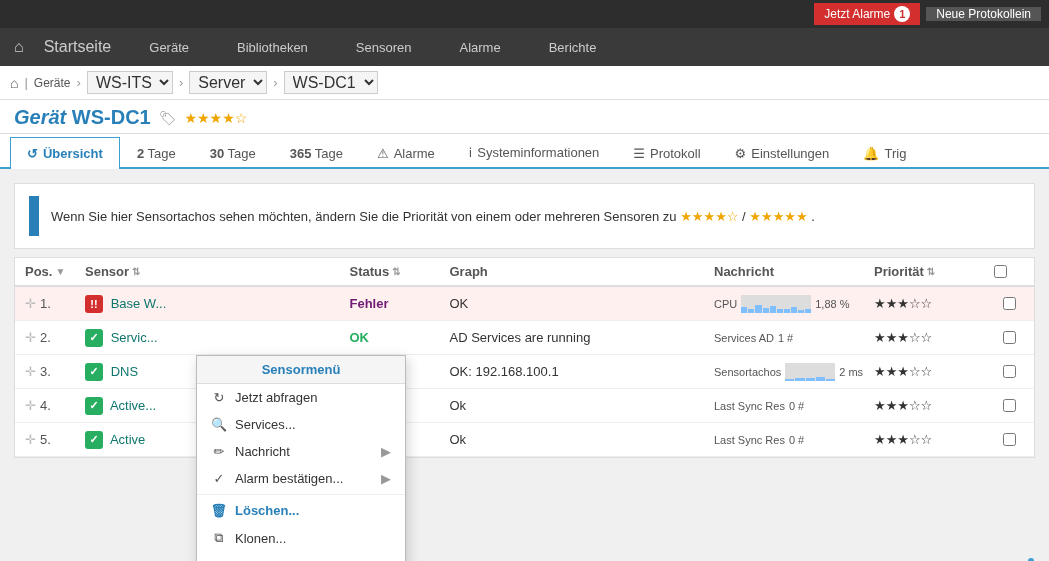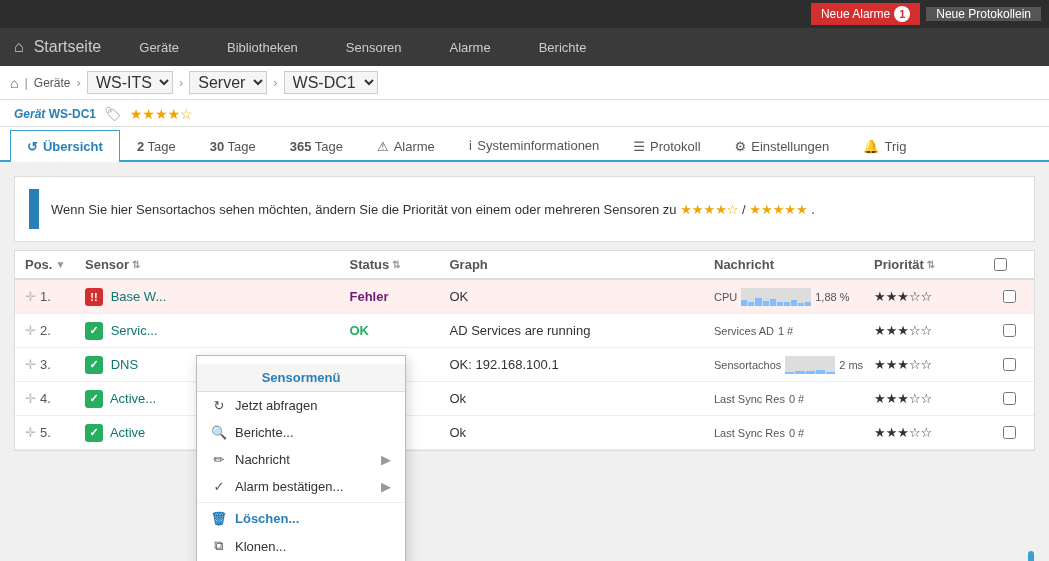--- a/index.html
+++ b/index.html
@@ -19,21 +19,21 @@
 
     
     .breadcrumb-bar { background: #fff; height: 34px; display: flex; align-items: center; padding: 0 10px; gap: 6px; border-bottom: 1px solid #ddd; }
     .breadcrumb-item { display: flex; align-items: center; gap: 4px; color: #555; font-size: 12px; }
     .breadcrumb-item select { border: 1px solid #ccc; background: #f5f5f5; font-size: 16px; padding: 1px 4px; cursor: pointer; color: #333; }
     .breadcrumb-sep { color: #999; }
     .home-icon { font-size: 14px; color: #555; }
 
     
     .page-title-bar { background: #fff; padding: 6px 14px 4px; border-bottom: 1px solid #ddd; display: flex; align-items: center; gap: 8px; }
-    .page-title { color: #2980b9; font-size: 12px; font-weight: bold; }
+    .page-title { color: #2980b9; font-size: 20px; font-weight: bold; }
     .bookmark-icon { font-size: 14px; color: #999; }
     .stars { color: #f0a500; font-size: 14px; }
 
     
     .tabs-bar { background: #fff; display: flex; align-items: flex-end; border-bottom: 2px solid #3ca0d0; padding: 0 10px; }
     .tab { padding: 8px 16px; cursor: pointer; font-size: 13px; color: #555; border: 1px solid transparent; border-bottom: none; margin-bottom: -2px; display: flex; align-items: center; gap: 5px; }
     .tab.active { background: #fff; border-color: #3ca0d0; border-bottom-color: #fff; color: #2980b9; font-weight: bold; z-index: 1; }
 
     
     .info-banner { margin: 14px 14px 8px; background: #fff; border: 1px solid #ddd; padding: 12px 14px; display: flex; align-items: center; gap: 12px; font-size: 13px; }
@@ -57,48 +57,48 @@
     .sensor-icon.ok { background: #27ae60; }
     .graph-cell { font-size: 11px; color: #555; }
     .graph-mini { display: flex; align-items: center; gap: 4px; }
     .graph-line { width: 70px; height: 18px; background: #ddd; position: relative; overflow: hidden; }
     .graph-bars { position: absolute; bottom: 0; left: 0; right: 0; height: 100%; display: flex; align-items: flex-end; gap: 1px; }
     .graph-bar { background: #7fbfff; flex: 1; }
     .stars-cell { display: flex; align-items: center; gap: 2px; }
     .checkbox-cell { display: flex; justify-content: center; }
     .checkbox-cell input { cursor: pointer; }
     .context-menu { position: absolute; top: 355px; left: 196px; background: #fff; border: 1px solid #bbb; box-shadow: 2px 4px 12px rgba(0,0,0,0.18); z-index: 200; min-width: 210px; }
-    .context-menu-header { background: #f5f5f5; padding: 6px 14px; color: #2980b9; font-size: 13px; font-weight: bold; border-bottom: 1px solid #ddd; text-align: center; margin-top: 8px; }
+    .context-menu-header { background: #f5f5f5; padding: 6px 14px; color: #2980b9; font-size: 13px; font-weight: bold; border-bottom: 1px solid #ddd; text-align: center; }
     .context-menu-item { padding: 6px 14px; display: flex; align-items: center; gap: 8px; cursor: pointer; font-size: 13px; color: #333; position: relative; }
     .context-menu-item.delete { color: #2980b9; font-weight: bold; }
     .context-menu-item .arrow { margin-left: auto; color: #999; }
     .context-menu-item .icon { width: 16px; display: inline-flex; justify-content: center; color: #555; }
     .separator-line { border-top: 1px solid #eee; margin: 2px 0; }
     .checkmark { color: #27ae60; }
 
     
     .scroll-stub { position: absolute; right: 0; top: 300px; width: 6px; height: 80px; background: #3ca0d0; border-radius: 3px; }
   </style>
 </head>
 <body>
 
 <div class="top-bar">
   <button class="btn-new-alarm">
-    <span>Neue Alarme</span>
+    <span>Jetzt Alarme</span>
     <span class="badge">1</span>
   </button>
   <button class="btn-new-protocol">
     <span>Neue Protokollein</span>
   </button>
 </div>
 
 <div class="nav-bar">
   <div class="nav-item home">
     <span>⌂</span>
-    <span style="margin-left:10px;">Startseite</span>
+    <span style="margin-left:20px;">Startseite</span>
   </div>
   <div class="nav-item">
       <span>Geräte</span>
     </div>
   <div class="nav-item">
       <span>Bibliotheken</span>
     </div>
   <div class="nav-item">
       <span>Sensoren</span>
     </div>
@@ -343,21 +343,21 @@
 </div>
 
 <div class="context-menu">
   <div class="context-menu-header">Sensormenü</div>
   <div class="context-menu-item">
     <span class="icon">↻</span>
     <span>Jetzt abfragen</span>
   </div>
   <div class="context-menu-item">
     <span class="icon">🔍</span>
-    <span>Berichte...</span>
+    <span>Services...</span>
   </div>
   <div class="context-menu-item">
     <span class="icon">✏</span>
     <span>Nachricht</span>
     <span class="arrow">▶</span>
   </div>
   <div class="context-menu-item">
     <span class="icon checkmark">✓</span>
     <span>Alarm bestätigen...</span>
     <span class="arrow">▶</span>

